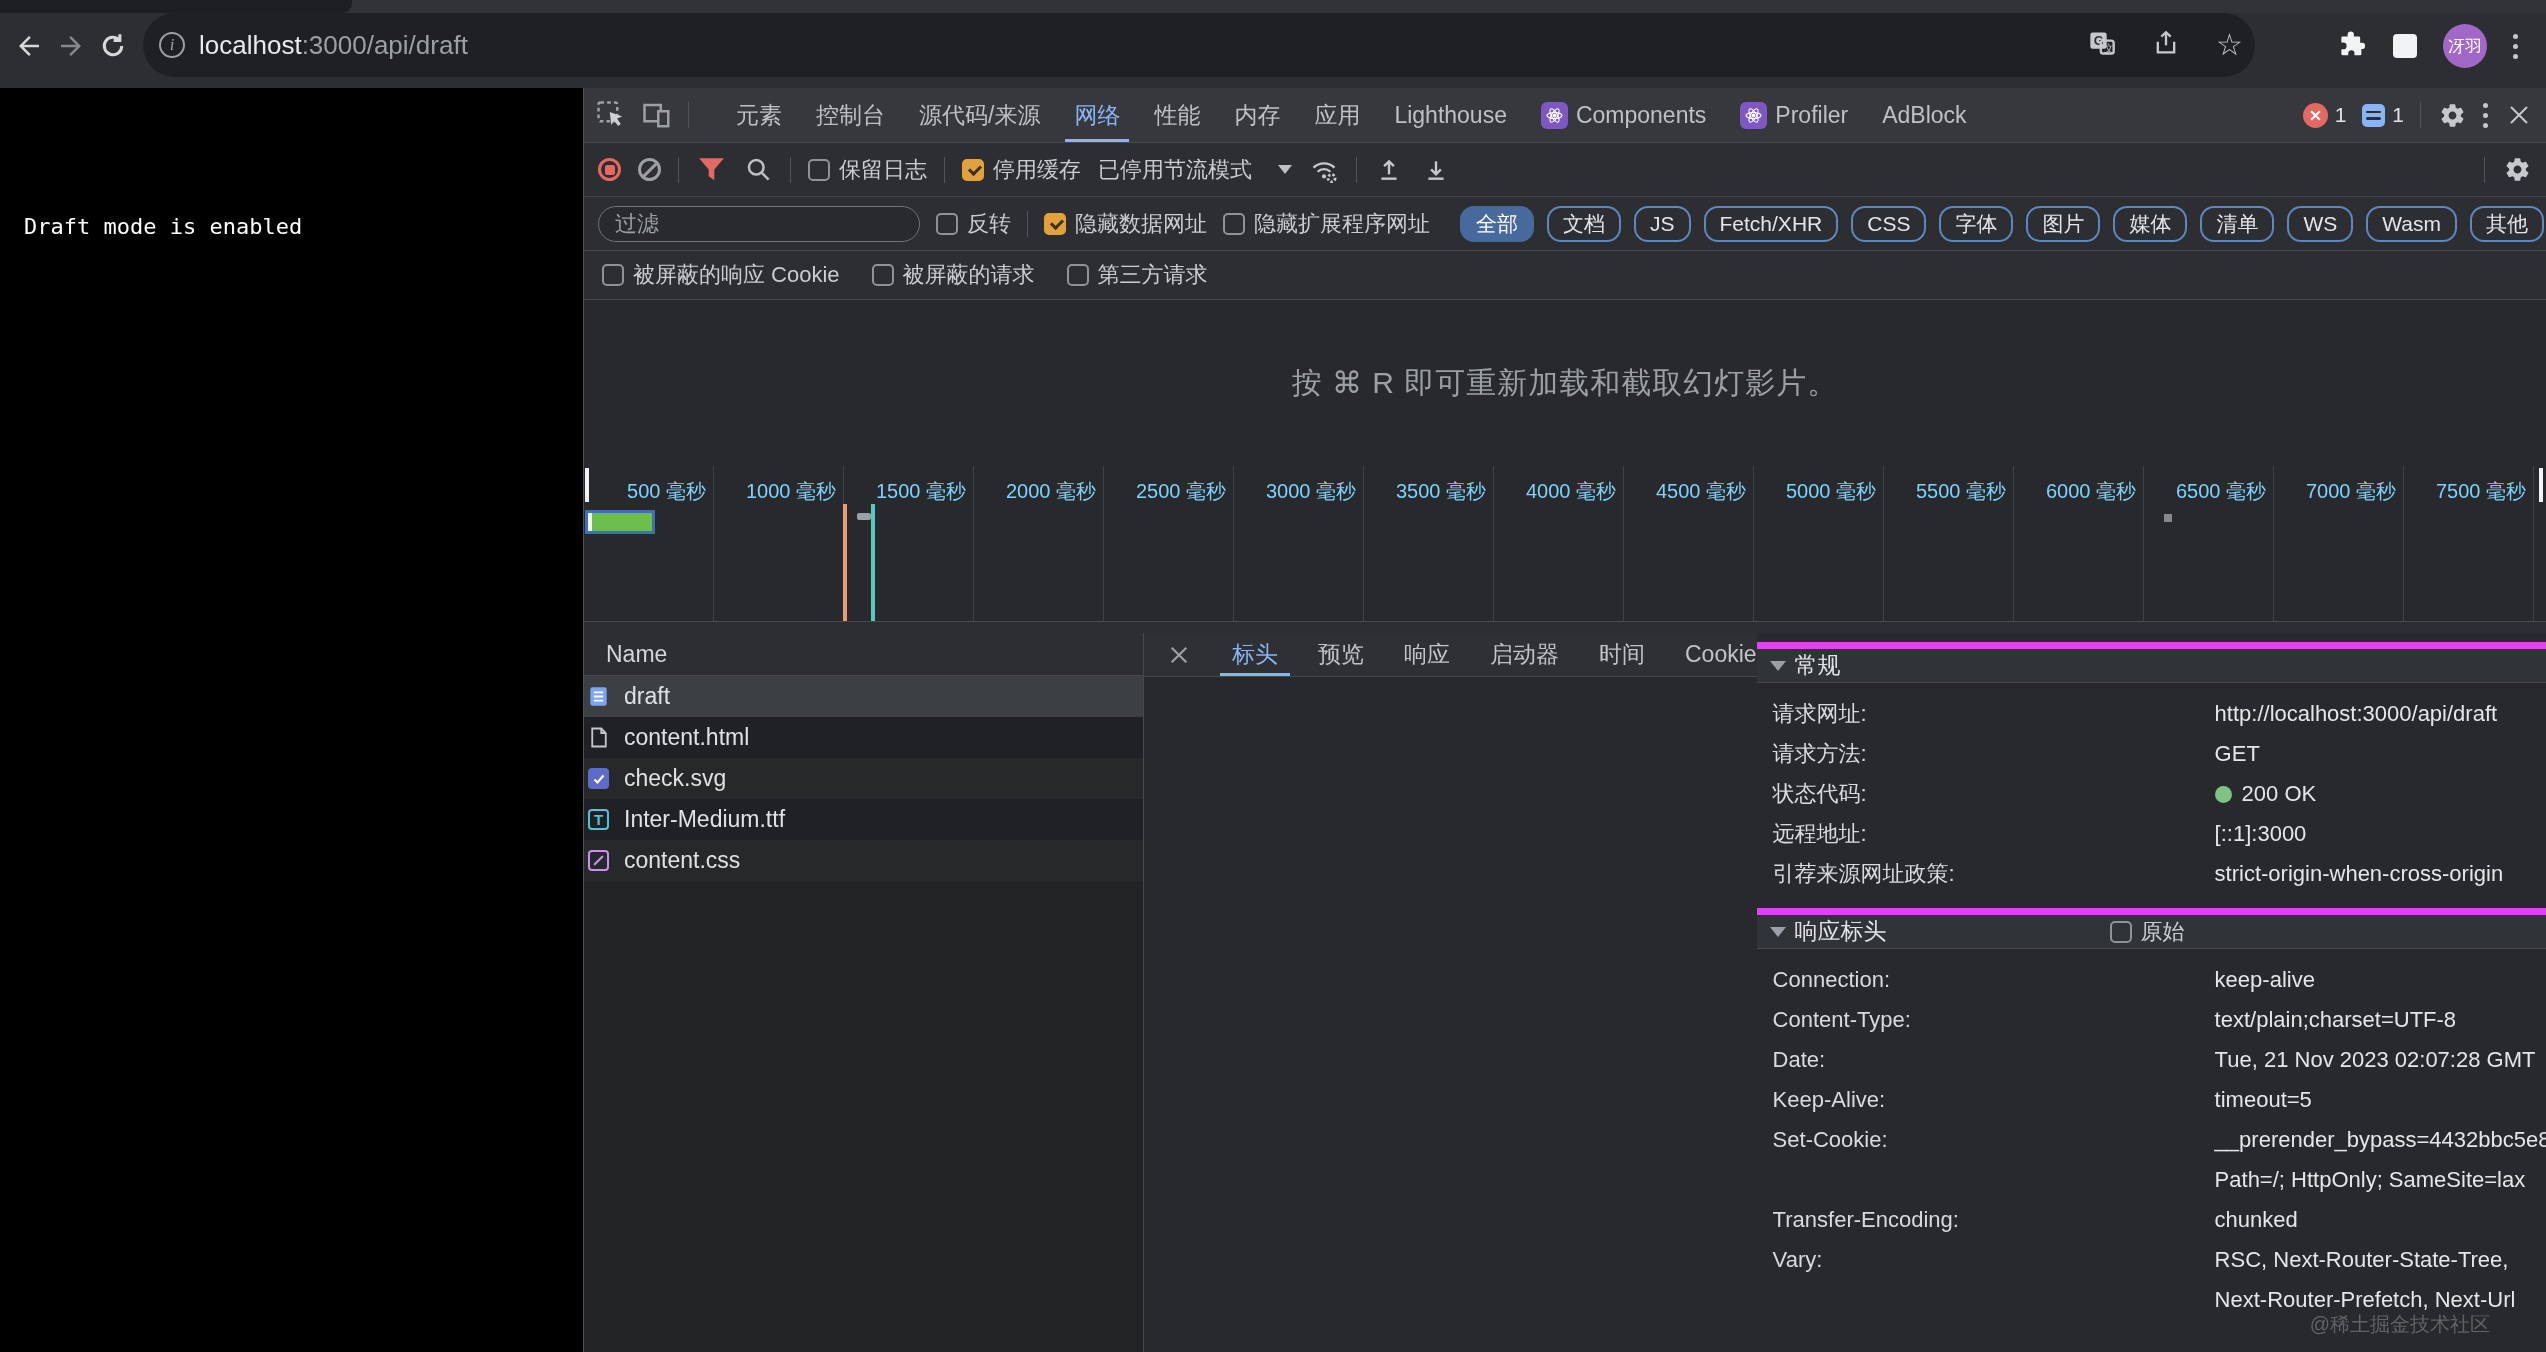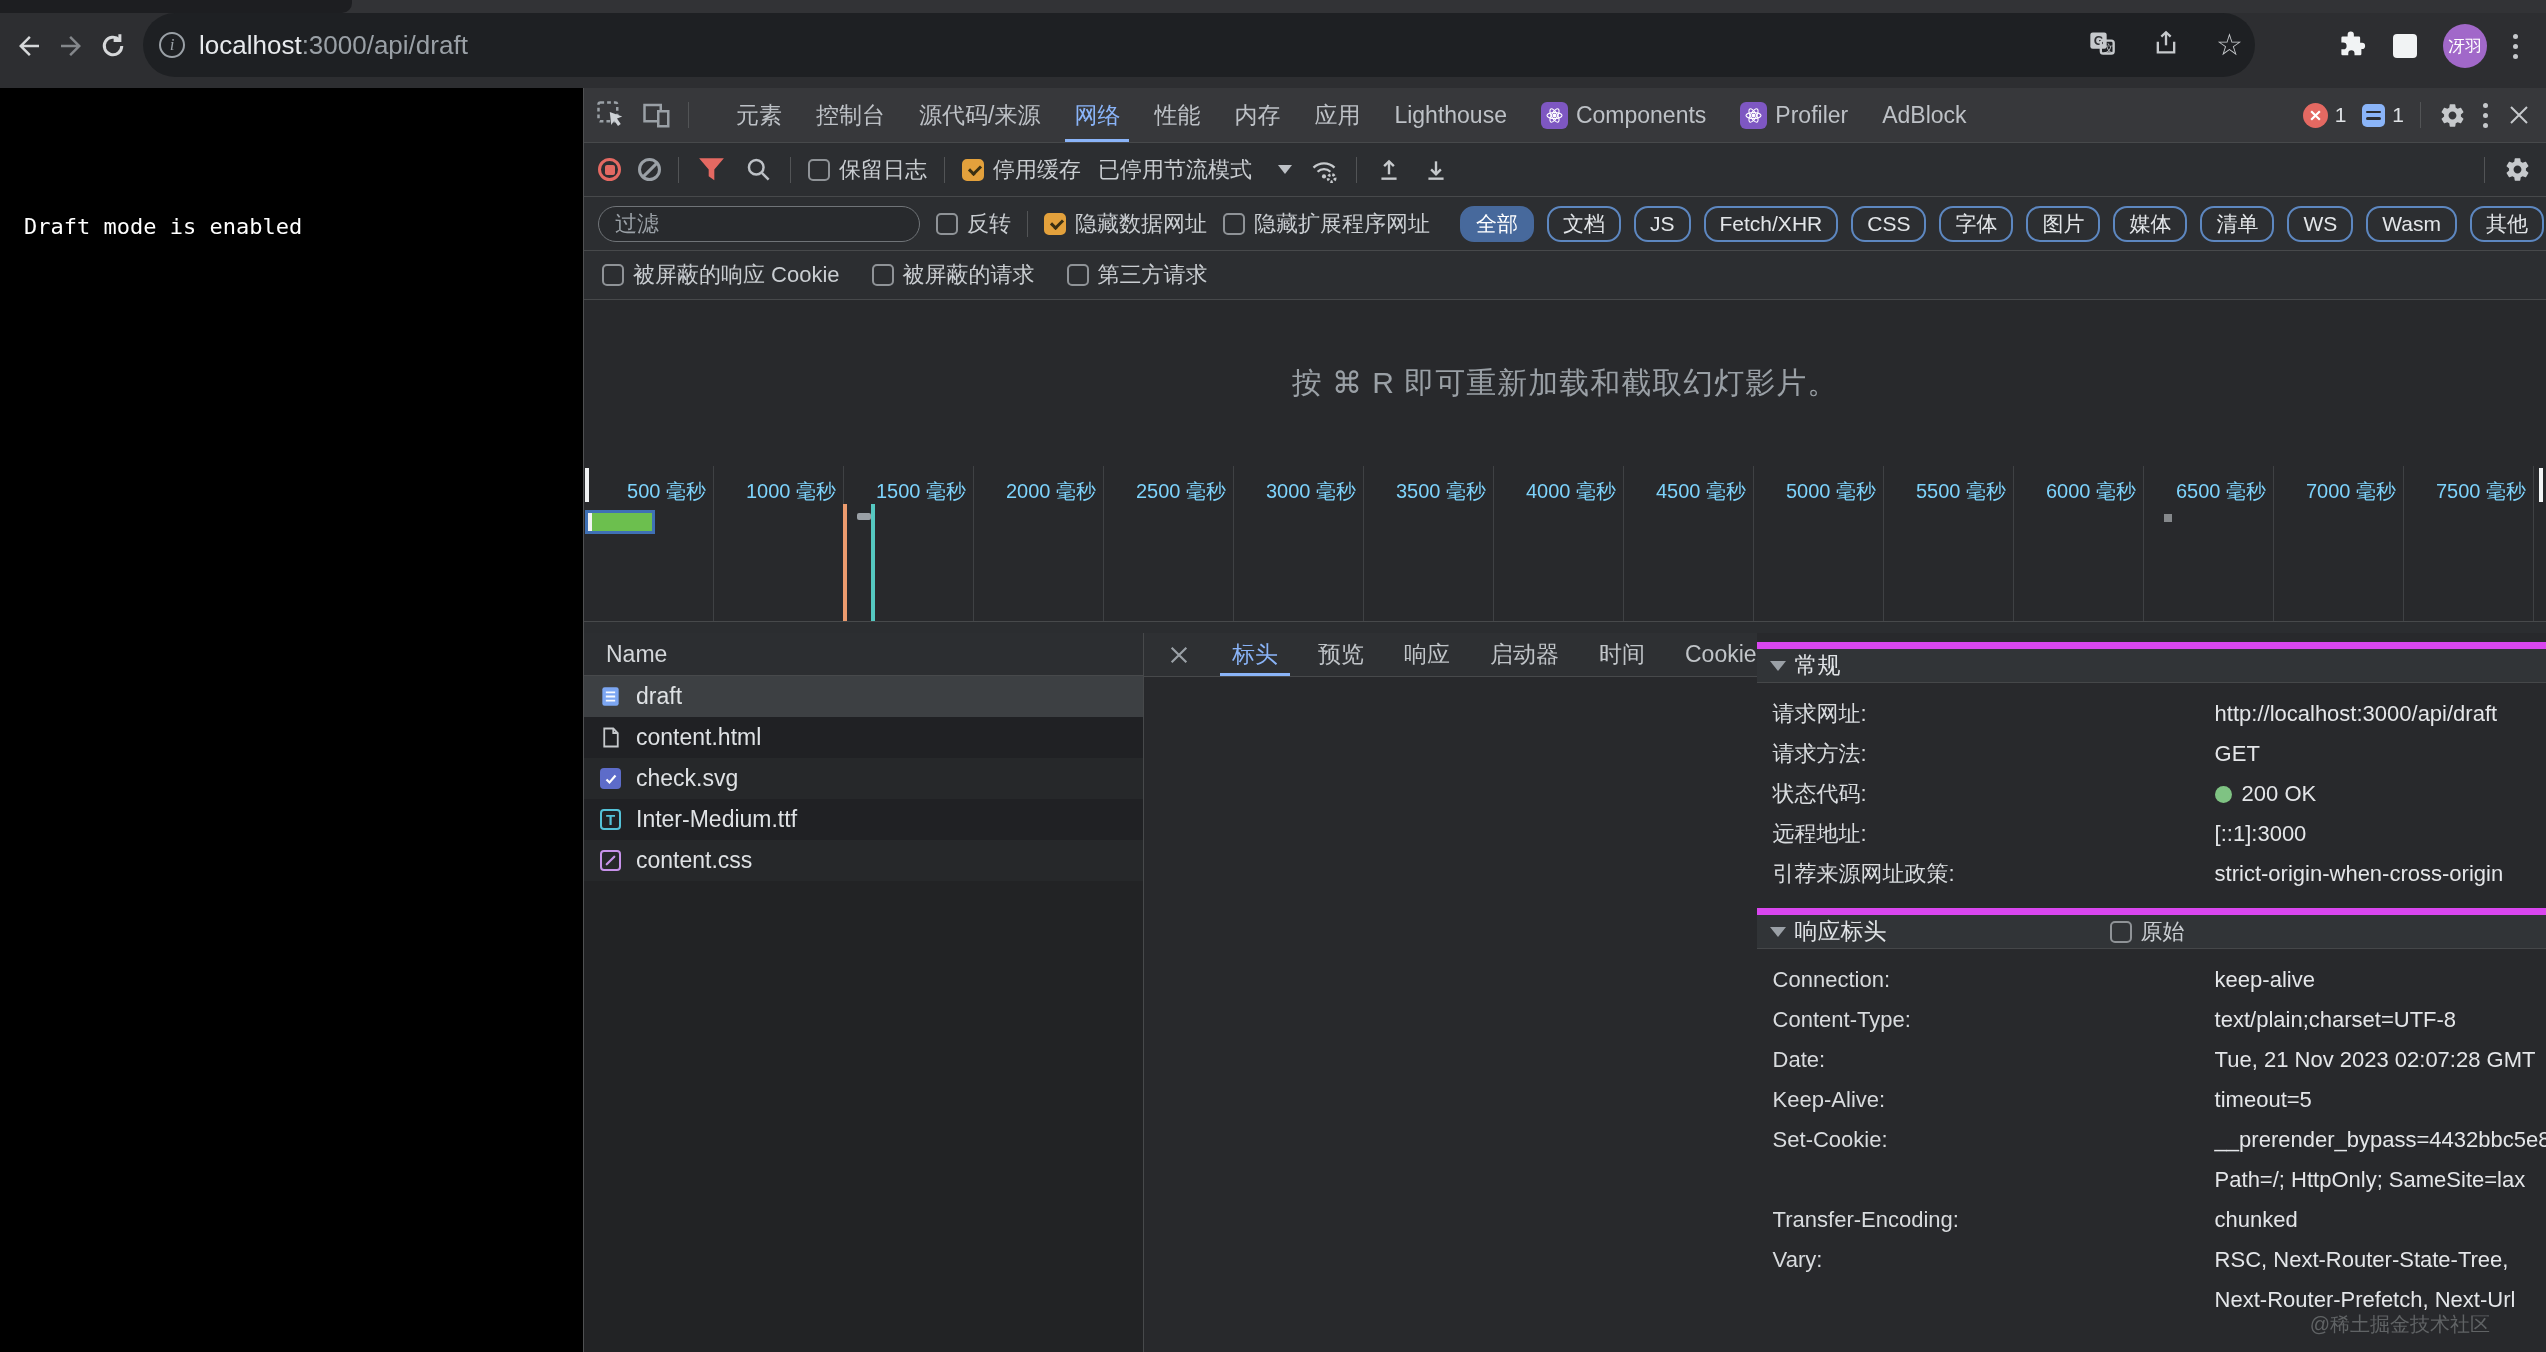--- a/index.html
+++ b/index.html
@@ -80,21 +80,21 @@
   .sel-bar .g { flex:1; background:#6cbf4e; }
   .vline { top:38px; bottom:0; width:4px; }
   .gray-dash { left:273px; top:47px; width:14px; height:7px; background:#9aa0a6; border-radius:2px; }
   .gray-dot { left:1580px; top:48px; width:8px; height:8px; background:#85888b; }
 
   .dt-strip { height:11px; background:#2b2d30; flex:0 0 auto; }
 
   .dt-main { flex:1; display:flex; min-height:0; }
   .req-table { width:560px; flex:0 0 560px; border-right:1px solid #47494b; background:#222325; display:flex; flex-direction:column; }
   .req-header { height:43px; background:#2c2e31; border-bottom:1px solid #47494b; font-size:23px; color:#d3d6d9; display:flex; align-items:center; padding-left:22px; flex:0 0 auto; }
-  .req-row { height:41px; display:flex; align-items:center; gap:15px; padding-left:16px; font-size:23px; color:#dfe2e5; flex:0 0 auto; }
+  .req-row { height:41px; display:flex; align-items:center; gap:15px; padding-left:4px; font-size:23px; color:#dfe2e5; flex:0 0 auto; }
   .req-row.selected { background:#3d4043; }
   .req-row.dark { background:#202124; }
   .req-row.mid { background:#26282a; }
   .ficon { width:21px; height:21px; flex:0 0 21px; display:flex; align-items:center; justify-content:center; }
   .icon-check { background:#5d6cc9; border-radius:4px; }
   .icon-font { border:2px solid #54c2d8; border-radius:4px; color:#54c2d8; font-size:15px; font-weight:bold; }
   .icon-css { border:2px solid #c792ea; border-radius:4px; }
 
   .headers-panel { flex:1; display:flex; min-width:0; }
   .hp-tabs { height:44px; background:#2e3033; border-bottom:1px solid #47494b; display:flex; align-items:center; padding-left:22px; gap:40px; flex:0 0 auto; }

